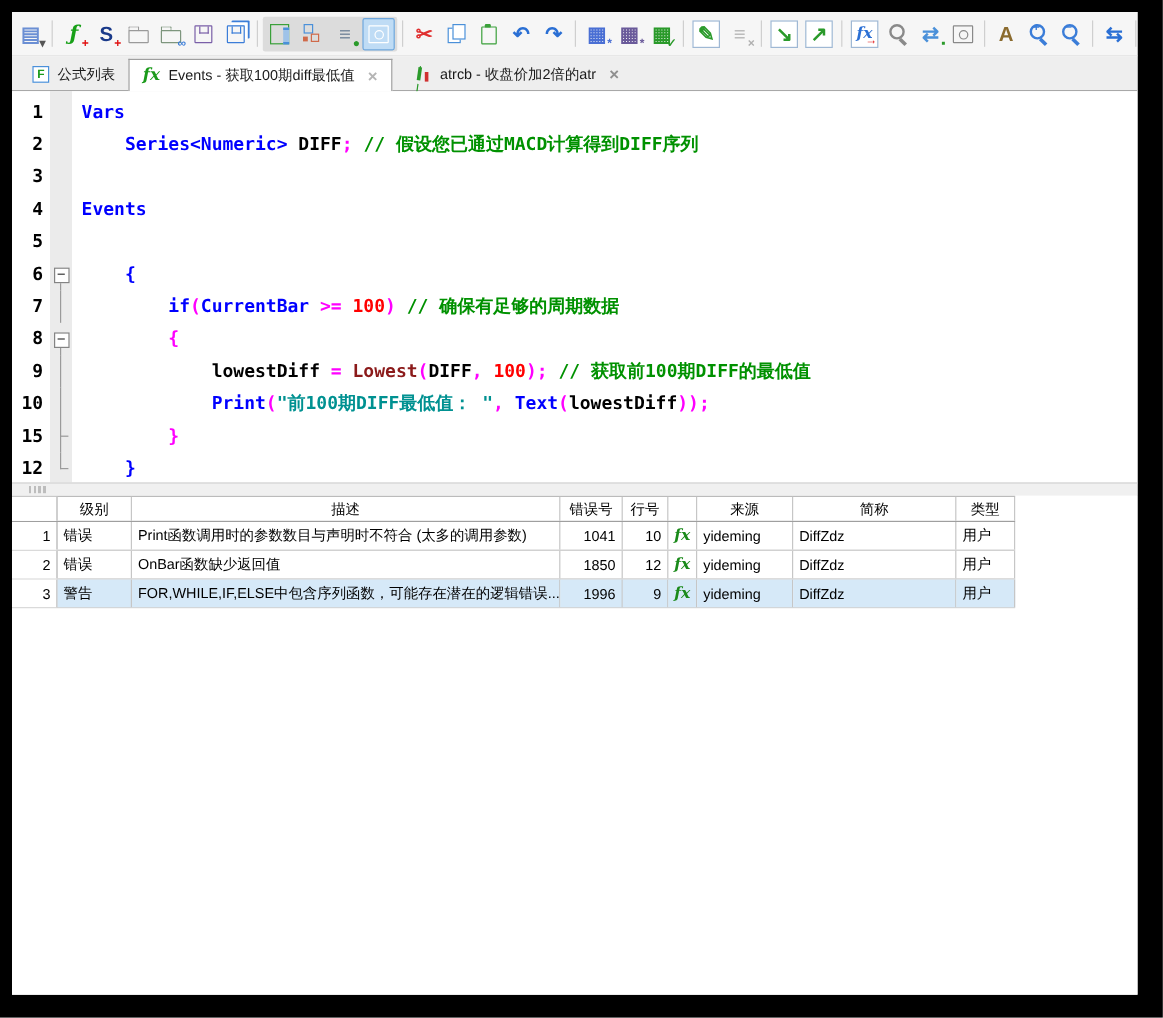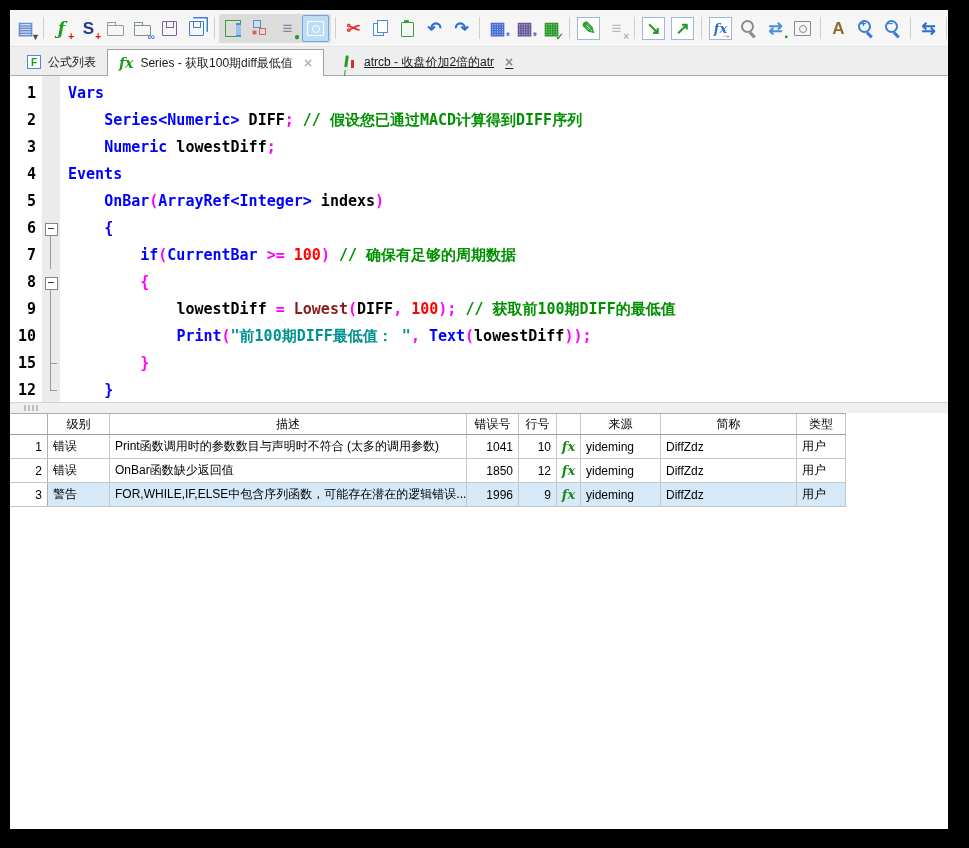--- a/index.html
+++ b/index.html
@@ -237,55 +237,53 @@
       <span class="tb-sep"></span>
     </div>
 
   <div class="tabbar">
     <div class="tab">
       <span class="flist-ic">F</span>
       <span>公式列表</span>
     </div>
     <div class="tab active">
       <span class="fx-ic">fx</span>
-      <span>Series - 获取100期diff最低值</span>
+      <span>Events - 获取100期diff最低值</span>
       <span class="close">×</span>
     </div>
-    <div class="tab" style="margin-left:8px;text-decoration:underline;">
+    <div class="tab" style="margin-left:8px;">
       <span class="candle-ic"></span>
       <span>atrcb - 收盘价加2倍的atr</span>
       <span class="close" style="color:#8f8f8f;">×</span>
     </div>
   </div>
 
   <div class="editor" id="editor">
       <div class="cl">
         <span class="num">1</span>
         <span class="fold"></span>
         <span class="code"><span style="color: rgb(0, 0, 255);">Vars</span></span>
       </div>
       <div class="cl">
         <span class="num">2</span>
         <span class="fold"></span>
         <span class="code"><span style="color: rgb(0, 0, 0);">    </span><span style="color: rgb(0, 0, 255);">Series&lt;Numeric&gt;</span><span style="color: rgb(0, 0, 0);"> DIFF</span><span style="color: rgb(255, 0, 255);">;</span><span style="color: rgb(0, 0, 0);"> </span><span style="color: rgb(0, 145, 0);">// 假设您已通过MACD计算得到DIFF序列</span></span>
       </div>
       <div class="cl">
         <span class="num">3</span>
         <span class="fold"></span>
-        <span class="code"><span style="color: rgb(0, 0, 0);">    </span><span style="color: rgb(0, 0, 255);">Numeric</span><span style="color: rgb(0, 0, 0);"> lowestDiff</span><span style="color: rgb(255, 0, 255);">;</span></span>
       </div>
       <div class="cl">
         <span class="num">4</span>
         <span class="fold"></span>
         <span class="code"><span style="color: rgb(0, 0, 255);">Events</span></span>
       </div>
       <div class="cl">
         <span class="num">5</span>
         <span class="fold"></span>
-        <span class="code"><span style="color: rgb(0, 0, 0);">    </span><span style="color: rgb(0, 0, 255);">OnBar</span><span style="color: rgb(255, 0, 255);">(</span><span style="color: rgb(0, 0, 255);">ArrayRef&lt;Integer&gt;</span><span style="color: rgb(0, 0, 0);"> indexs</span><span style="color: rgb(255, 0, 255);">)</span></span>
       </div>
       <div class="cl">
         <span class="num">6</span>
         <span class="fold">
           <span class="fbox"></span>
           <span class="stem-b"></span>
         </span>
         <span class="code"><span style="color: rgb(0, 0, 0);">    </span><span style="color: rgb(0, 0, 255);">{</span></span>
       </div>
       <div class="cl">

